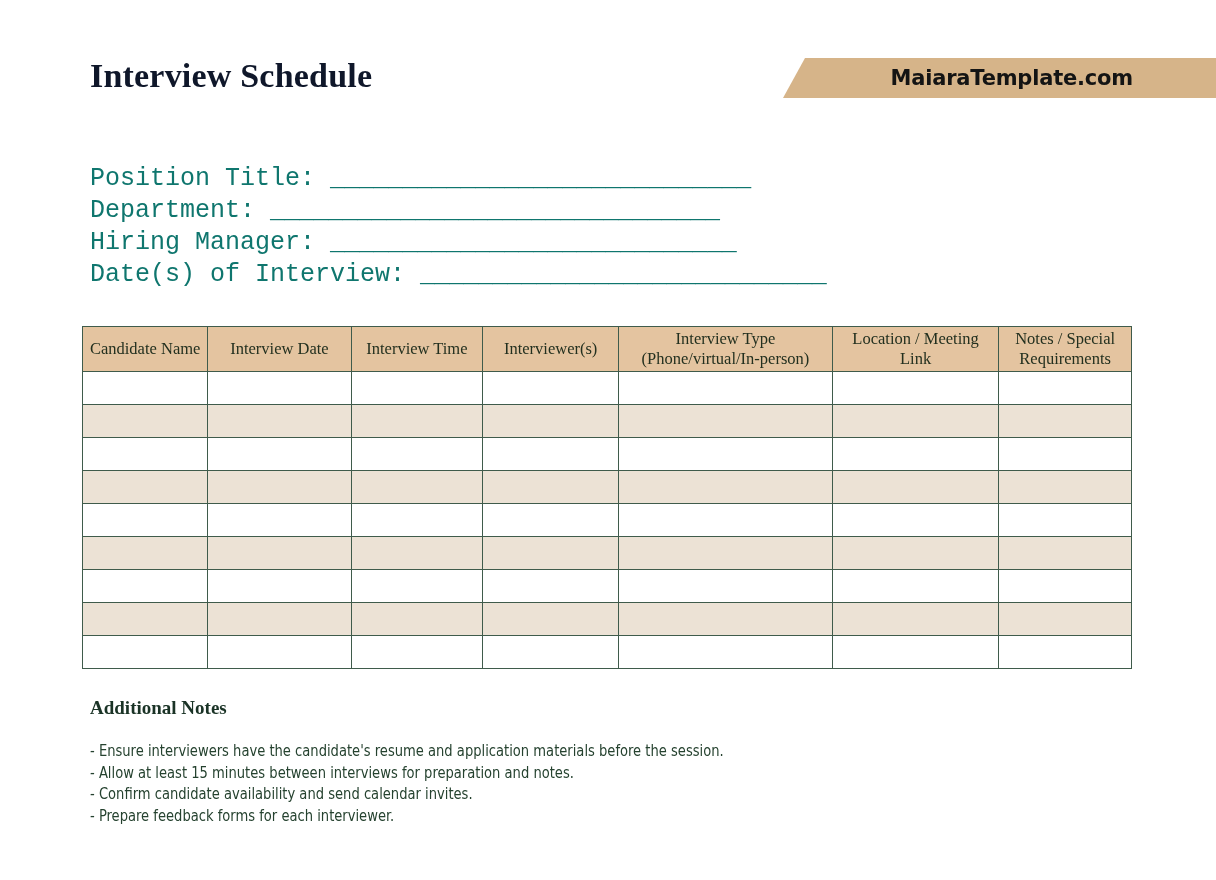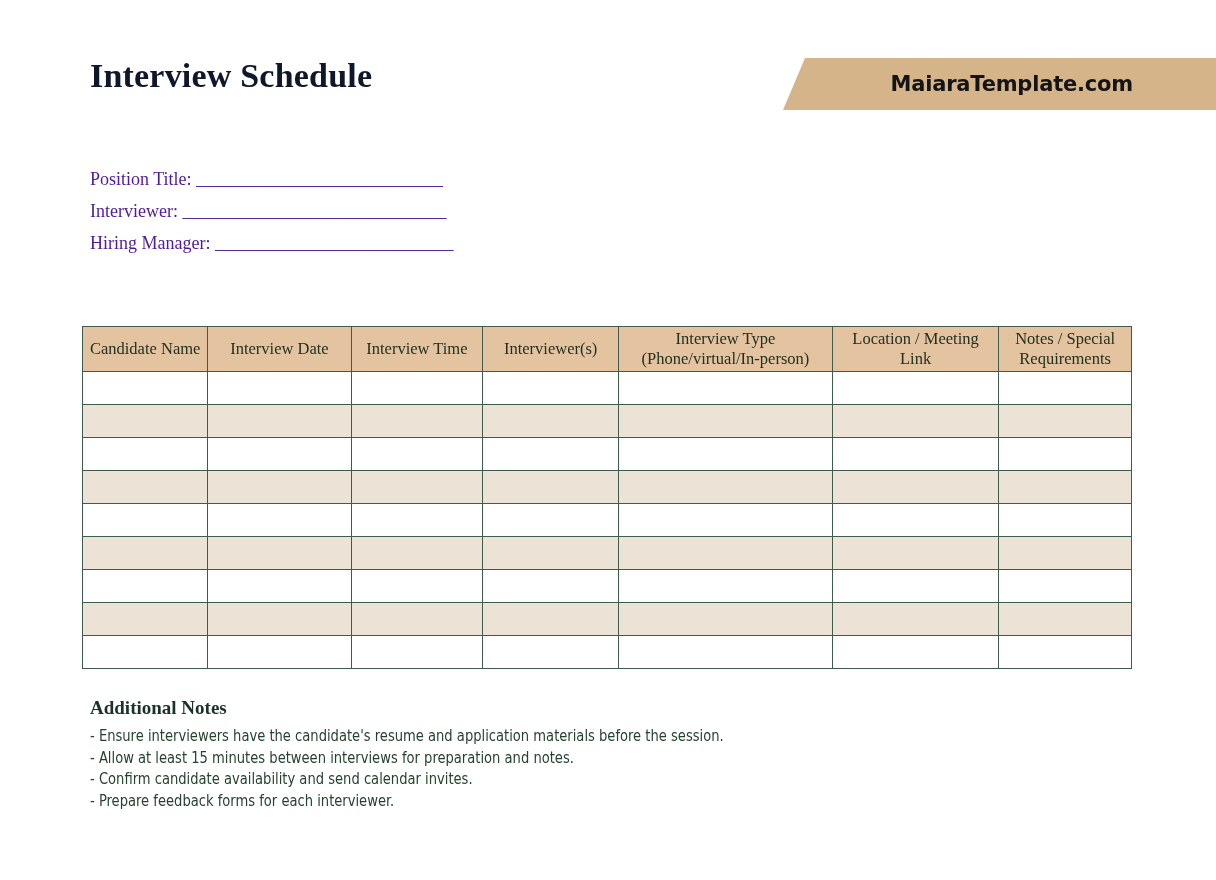--- a/index.html
+++ b/index.html
@@ -27,21 +27,21 @@
     letter-spacing: 0.2px;
     color: #0f172a;
     white-space: nowrap;
   }
 
   #brand-banner {
     position: absolute;
     left: 783px;
     top: 58px;
     width: 433px;
-    height: 52px;
+    height: 40px;
     background: #d6b489;
     clip-path: polygon(22px 0, 100% 0, 100% 100%, 0 100%);
     display: flex;
     align-items: center;
     justify-content: flex-end;
     padding-right: 83px;
   }
   #brand-banner .brand-text {
     font-family: "DejaVu Sans", sans-serif;
     font-weight: bold;
@@ -52,24 +52,25 @@
   }
 
   
   #form-fields {
     position: absolute;
     left: 90px;
     top: 163px;
     width: 600px;
   }
   .form-row {
-    font-size: 18px;
-    color: #4c1d95;
+    font-size: 25px;
+    color: #0f766e;
     line-height: 32px;
     white-space: nowrap;
+    font-family: Liberation Mono, monospace;
   }
   .form-row .field-label { }
   .form-row .field-rule {
     letter-spacing: -0.5px;
   }
 
   
   #schedule-table {
     position: absolute;
     left: 82px;
@@ -115,21 +116,21 @@
     position: absolute;
     left: 90px;
     top: 697px;
     width: 760px;
   }
   #notes-heading {
     font-family: "Liberation Serif", serif;
     font-weight: bold;
     font-size: 19px;
     color: #1a3326;
-    margin-bottom: 7px;
+    margin-bottom: 22px;
   }
   .note-line {
     font-family: "DejaVu Sans Condensed", "Liberation Sans Narrow", "Liberation Sans", sans-serif;
     font-size: 15.5px;
     line-height: 21.5px;
     color: #25422f;
     white-space: nowrap;
     transform: scaleX(0.94);
     transform-origin: left center;
   }
@@ -142,25 +143,29 @@
 <div id="brand-banner">
   <span class="brand-text">MaiaraTemplate.com</span>
 </div>
 
 <div id="form-fields">
   <div class="form-row">
     <span class="field-label">Position Title:</span>
     <span class="field-rule">_____________________________</span>
   </div>
   <div class="form-row">
-    <span class="field-label">Interviewer:</span>
+    <span class="field-label">Department:</span>
     <span class="field-rule">_______________________________</span>
   </div>
   <div class="form-row">
     <span class="field-label">Hiring Manager:</span>
+    <span class="field-rule">____________________________</span>
+  </div>
+  <div class="form-row">
+    <span class="field-label">Date(s) of Interview:</span>
     <span class="field-rule">____________________________</span>
   </div>
 </div>
 
 <table id="schedule-table">
   <thead>
     <tr>
       <th class="col-1">
         <div>Candidate Name</div>
       </th>

